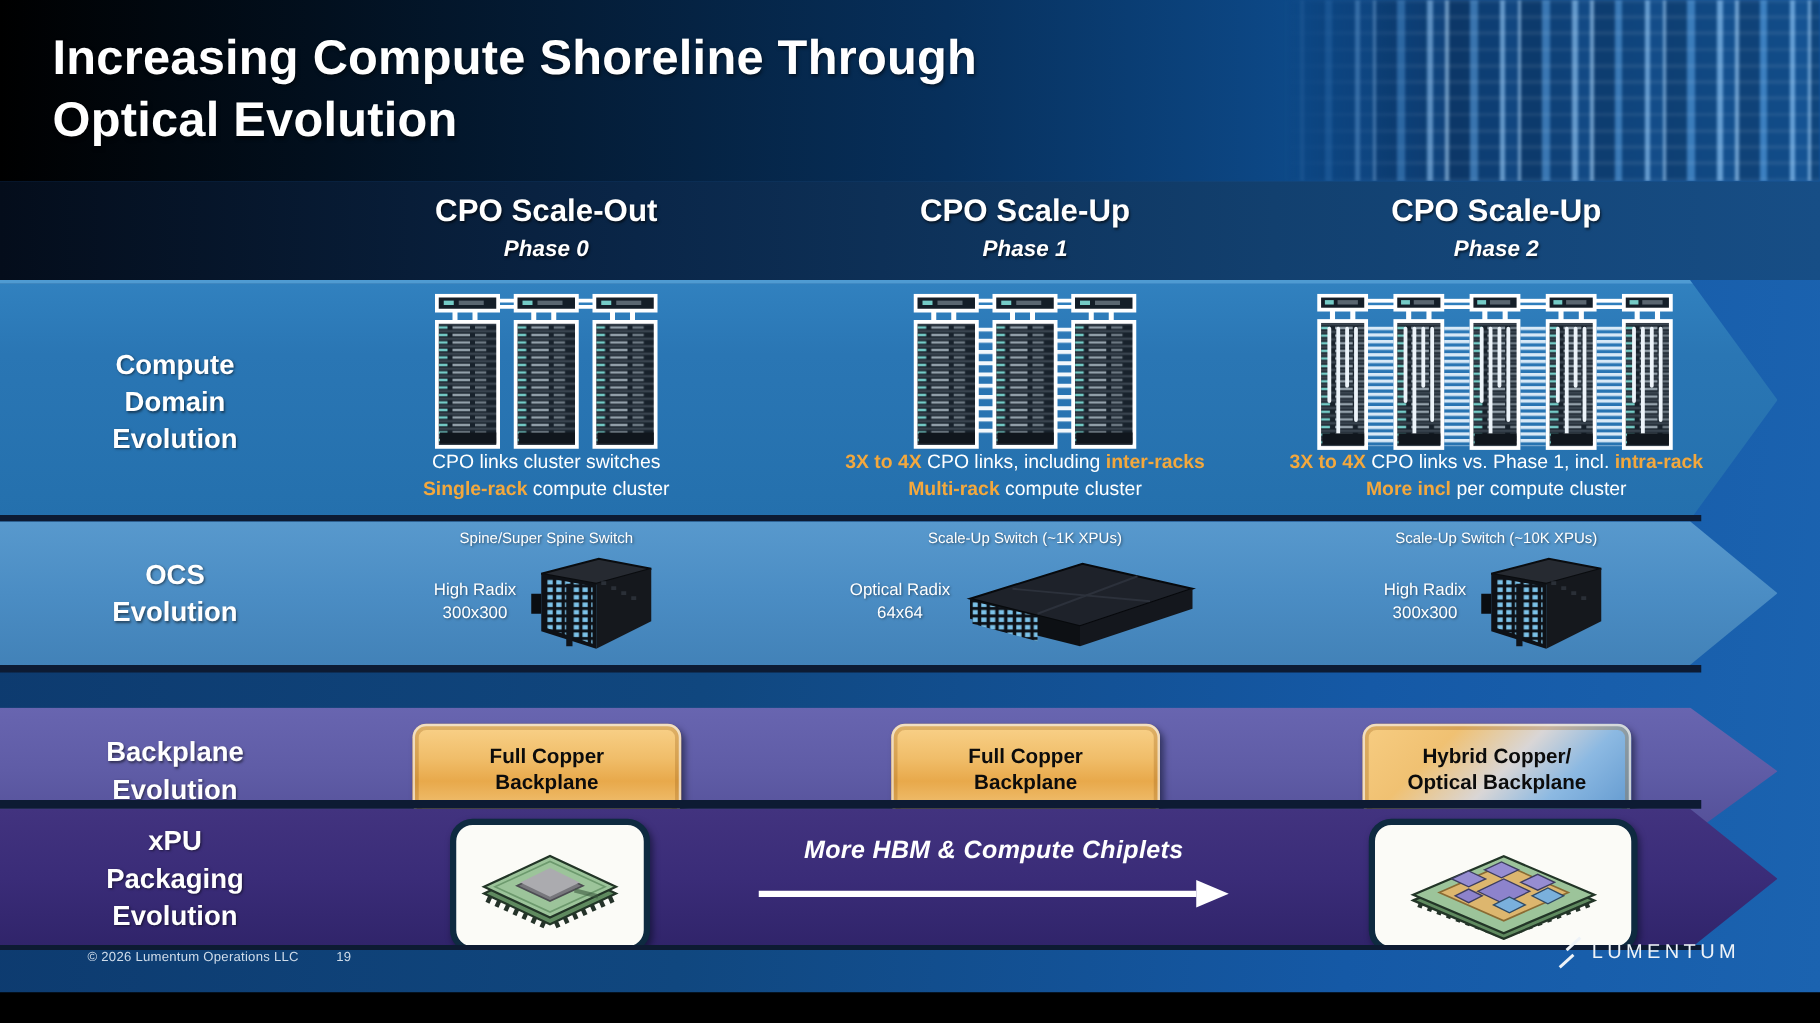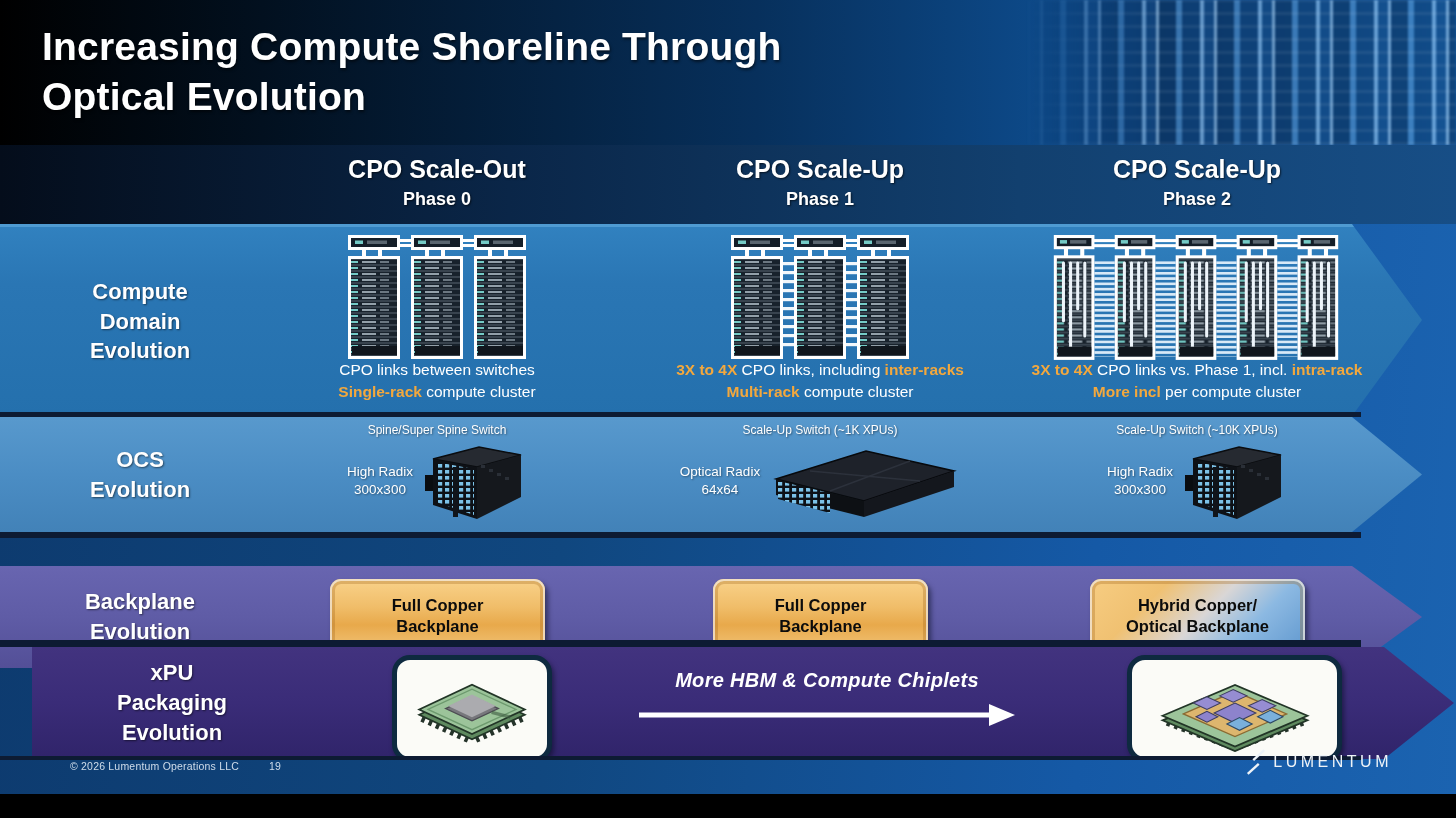--- a/index.html
+++ b/index.html
@@ -23,29 +23,29 @@
     -webkit-mask-image:linear-gradient(90deg,transparent 0,#000 30%);
     mask-image:linear-gradient(90deg,transparent 0,#000 30%);}
   .title{position:absolute;left:42px;top:22px;color:#fff;font-size:39px;font-weight:bold;
     line-height:1.28;letter-spacing:.2px;text-shadow:1px 2px 3px rgba(0,0,0,.55);}
 
   
   .col-band{position:absolute;top:145px;left:0;width:1456px;height:79px;
     background:linear-gradient(90deg,#040d1b 0%,#0a2648 35%,#12406f 70%,#174e86 100%);}
   .col-head{position:absolute;top:10px;width:320px;text-align:center;color:#fff;}
   .col-title{font-size:25px;font-weight:bold;text-shadow:1px 1px 2px rgba(0,0,0,.6);}
-  .col-phase{font-size:18px;font-weight:bold;margin-top:5px;text-shadow:1px 1px 2px rgba(0,0,0,.6);}
+  .col-phase{font-size:18px;font-weight:bold;font-style:italic;margin-top:5px;text-shadow:1px 1px 2px rgba(0,0,0,.6);}
 
   
   .band{position:absolute;left:0;width:1422px;
     clip-path:polygon(0 0,1352px 0,1422px 50%,1352px 100%,0 100%);}
   .band-compute{top:224px;height:189px;background:linear-gradient(180deg,#3181bf 0%,#2a76b4 30%,#2470ad 100%);border-top:3px solid #4f9bd2;}
   .band-ocs{top:417px;height:115px;background:linear-gradient(180deg,#5899cd 0%,#4b8dc4 50%,#4282b8 100%);}
   .band-backplane{top:538px;height:102px;background:linear-gradient(180deg,#6865b0 0%,#5f5ca6 50%,#534f97 100%);margin-top:28px;}
-  .band-xpu{top:647px;height:112px;background:linear-gradient(180deg,#42337f 0%,#3a2c78 50%,#30246a 100%);margin-left:32px;}
+  .band-xpu{top:647px;height:112px;background:linear-gradient(180deg,#42337f 0%,#3a2c78 50%,#30246a 100%);}
   .sep{position:absolute;left:0;width:1361px;background:#0d1b33;}
 
   .band-label{position:absolute;left:0;top:0;bottom:0;width:280px;display:flex;align-items:center;justify-content:center;
     color:#fff;font-weight:bold;font-size:22px;line-height:1.35;text-align:center;text-shadow:1px 1px 2px rgba(0,0,0,.5);}
 
   
   .racks{position:absolute;top:8px;}
   .cap{position:absolute;top:132px;text-align:center;color:#fff;font-size:15.5px;line-height:1.45;}
   .hl{color:#f3a83d;font-weight:bold;}
 
@@ -173,21 +173,21 @@
     <svg class="racks" style="left:346px" width="182" height="128" viewBox="0 0 178 128">
       <rect x="51" y="4" width="13" height="3" fill="#fff"></rect>
         <rect x="51" y="9" width="13" height="3" fill="#fff"></rect>
       <rect x="114" y="4" width="13" height="3" fill="#fff"></rect>
         <rect x="114" y="9" width="13" height="3" fill="#fff"></rect>
       <use href="#rackA" x="0"></use>
         <use href="#rackA" x="63"></use>
         <use href="#rackA" x="126"></use>
     </svg>
     <div class="cap" style="left:287px;width:300px">
-      <span>CPO links between switches</span><br>
+      <span>CPO links cluster switches</span><br>
       <span class="hl">Single-rack</span><span> compute cluster</span>
     </div>
 
     <svg class="racks" style="left:729px" width="182" height="128" viewBox="0 0 178 128">
       <rect x="51" y="4" width="13" height="3" fill="#fff"></rect>
         <rect x="51" y="9" width="13" height="3" fill="#fff"></rect>
       <rect x="114" y="4" width="13" height="3" fill="#fff"></rect>
         <rect x="114" y="9" width="13" height="3" fill="#fff"></rect>
       <rect x="51" y="27" width="13" height="90" fill="url(#rungs)"></rect>
       <rect x="114" y="27" width="13" height="90" fill="url(#rungs)"></rect>

